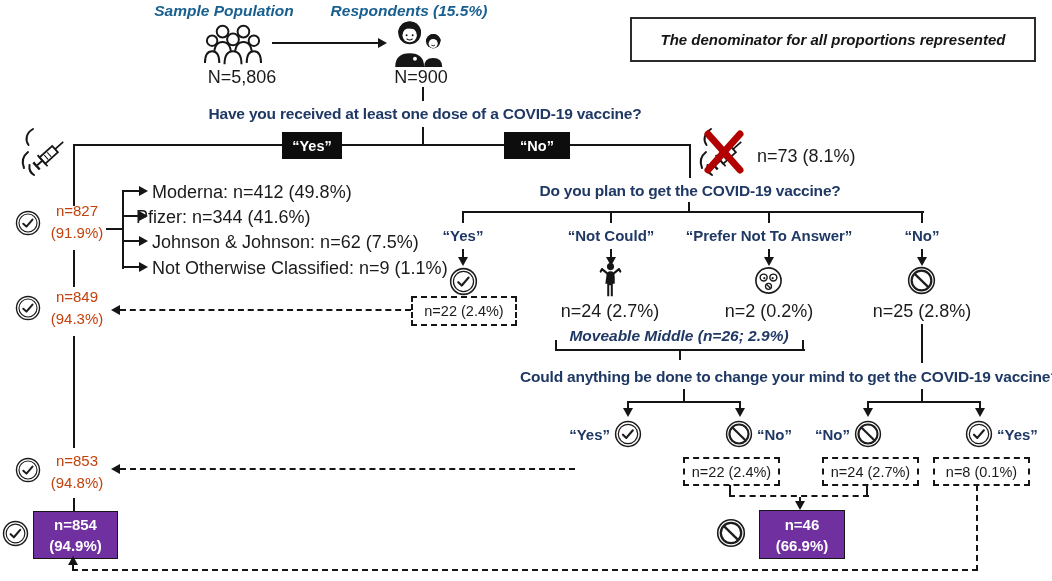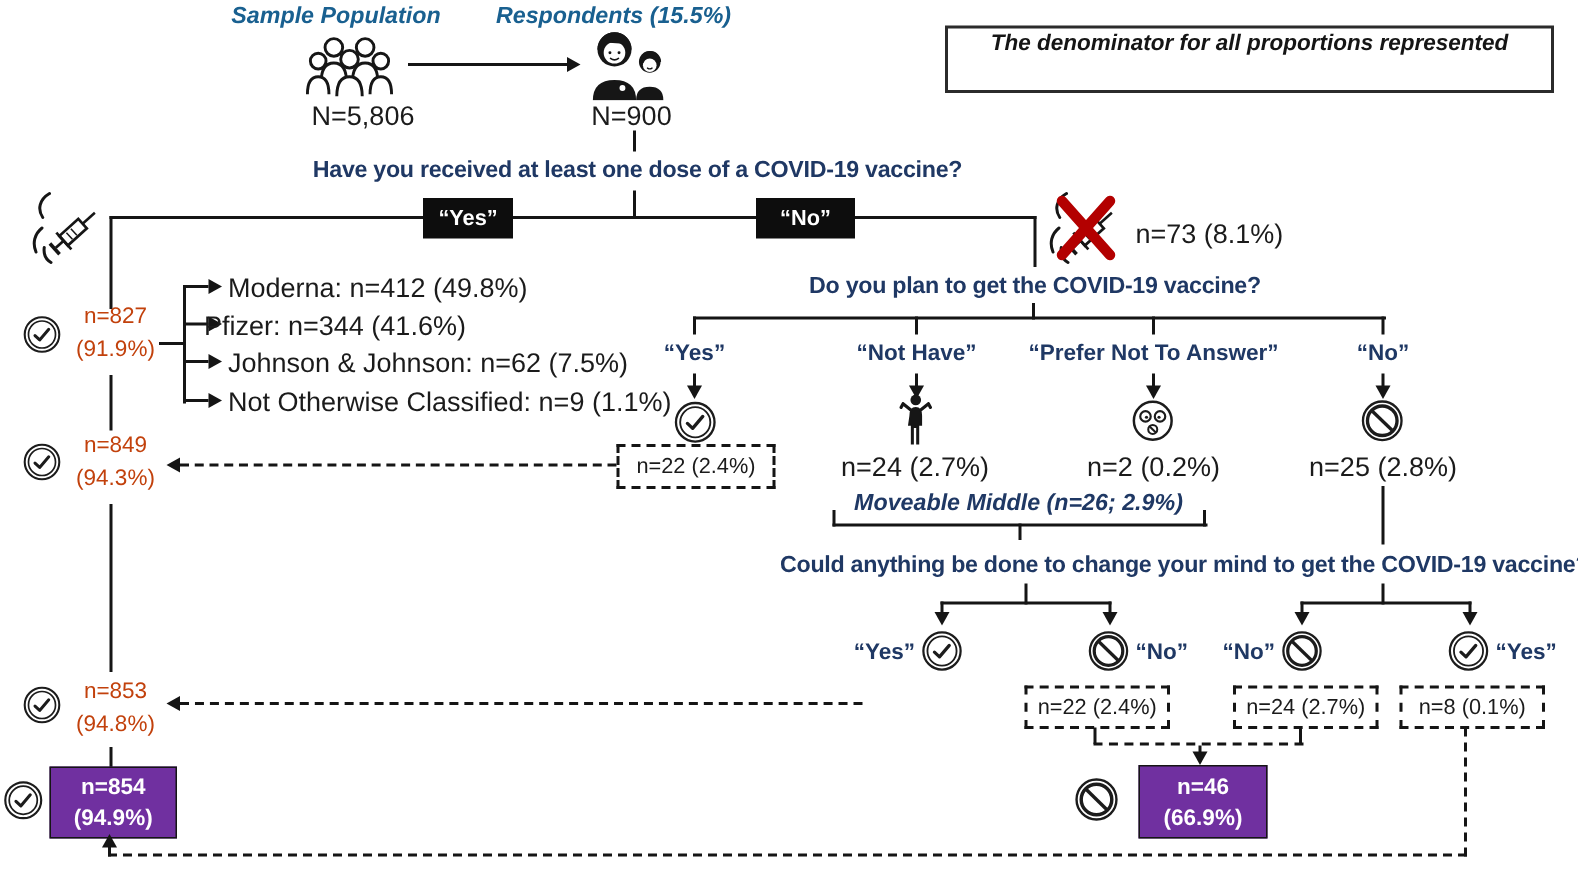--- a/index.html
+++ b/index.html
@@ -24,21 +24,21 @@
   .mm{position:absolute;color:#1f3864;font-weight:600;font-style:italic;font-size:15.5px;text-align:center;white-space:nowrap;}
   .blab{position:absolute;color:#196090;font-weight:bold;font-style:italic;font-size:15.5px;text-align:center;white-space:nowrap;}
   .node{position:absolute;font-size:15px;color:#c2410c;text-align:center;line-height:22px;}
   .bbox{position:absolute;background:#0d0d0d;color:#ffffff;font-weight:bold;font-size:14.5px;
         display:flex;align-items:center;justify-content:center;}
   .dbox{position:absolute;border:2.5px dashed #151515;font-size:14.5px;color:#1b1b1b;background:#fff;
         display:flex;align-items:center;justify-content:center;}
   .pbox{position:absolute;background:#7030a0;border:1.5px solid #151515;color:#ffffff;font-weight:bold;
         font-size:15px;text-align:center;line-height:21px;display:flex;flex-direction:column;align-items:center;justify-content:center;}
   .note{position:absolute;border:2.2px solid #2b2b2b;color:#151515;font-weight:bold;font-style:italic;
-        font-size:15px;text-align:center;line-height:19px;display:flex;flex-direction:row;justify-content:center;}
+        font-size:15px;text-align:center;line-height:19px;display:flex;flex-direction:column;justify-content:center;}
   svg.icon{position:absolute;}
 </style>
 </head>
 <body>
 
 <div class="canvas">
 
   <svg width="0" height="0" style="position:absolute">
     <defs>
       <symbol id="sym-check" viewBox="0 0 30 30">
@@ -209,21 +209,21 @@
   <div class="q" style="left:465px;top:182px;width:450px;">Do you plan to get the COVID-19 vaccine?</div>
   <div class="vl" style="left:688px;top:202px;height:11px;"></div>
   <div class="hl" style="left:462px;top:211px;width:462px;"></div>
 
   <div class="vl" style="left:462px;top:211px;height:12px;"></div>
   <div class="vl" style="left:610px;top:211px;height:12px;"></div>
   <div class="vl" style="left:768px;top:211px;height:12px;"></div>
   <div class="vl" style="left:921px;top:211px;height:12px;"></div>
 
   <div class="opt" style="left:422px;top:227px;width:82px;">“Yes”</div>
-  <div class="opt" style="left:548px;top:227px;width:126px;">“Not Have”</div>
+  <div class="opt" style="left:548px;top:227px;width:126px;">“Not Could”</div>
   <div class="opt" style="left:666px;top:227px;width:206px;">“Prefer Not To Answer”</div>
   <div class="opt" style="left:881px;top:227px;width:82px;">“No”</div>
 
   <div class="vl" style="left:462px;top:249px;height:9px;"></div>
   <div class="ah d" style="left:458px;top:257px;"></div>
   <div class="vl" style="left:610px;top:249px;height:9px;"></div>
   <div class="ah d" style="left:606px;top:257px;"></div>
   <div class="vl" style="left:768px;top:249px;height:9px;"></div>
   <div class="ah d" style="left:764px;top:257px;"></div>
   <div class="vl" style="left:921px;top:249px;height:9px;"></div>

